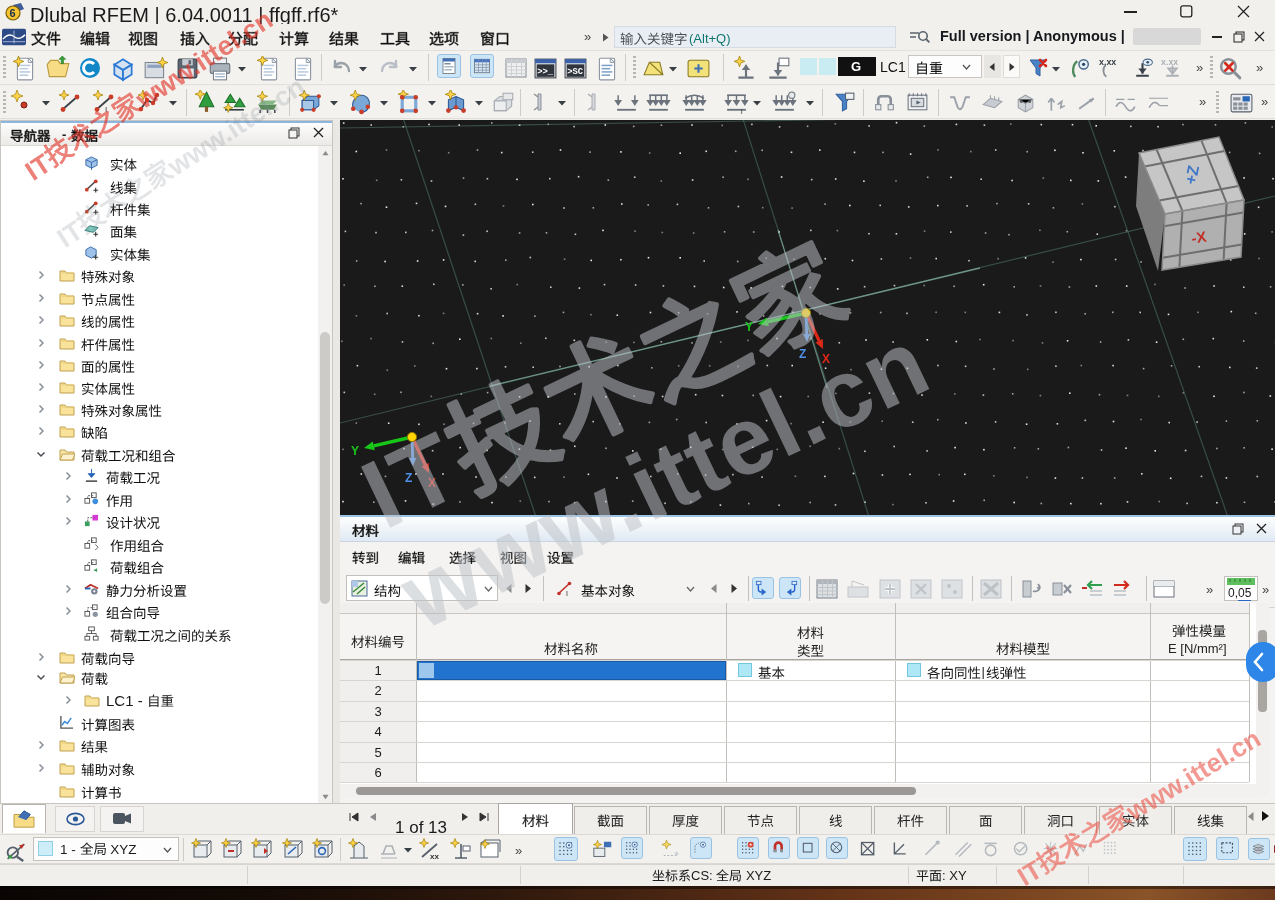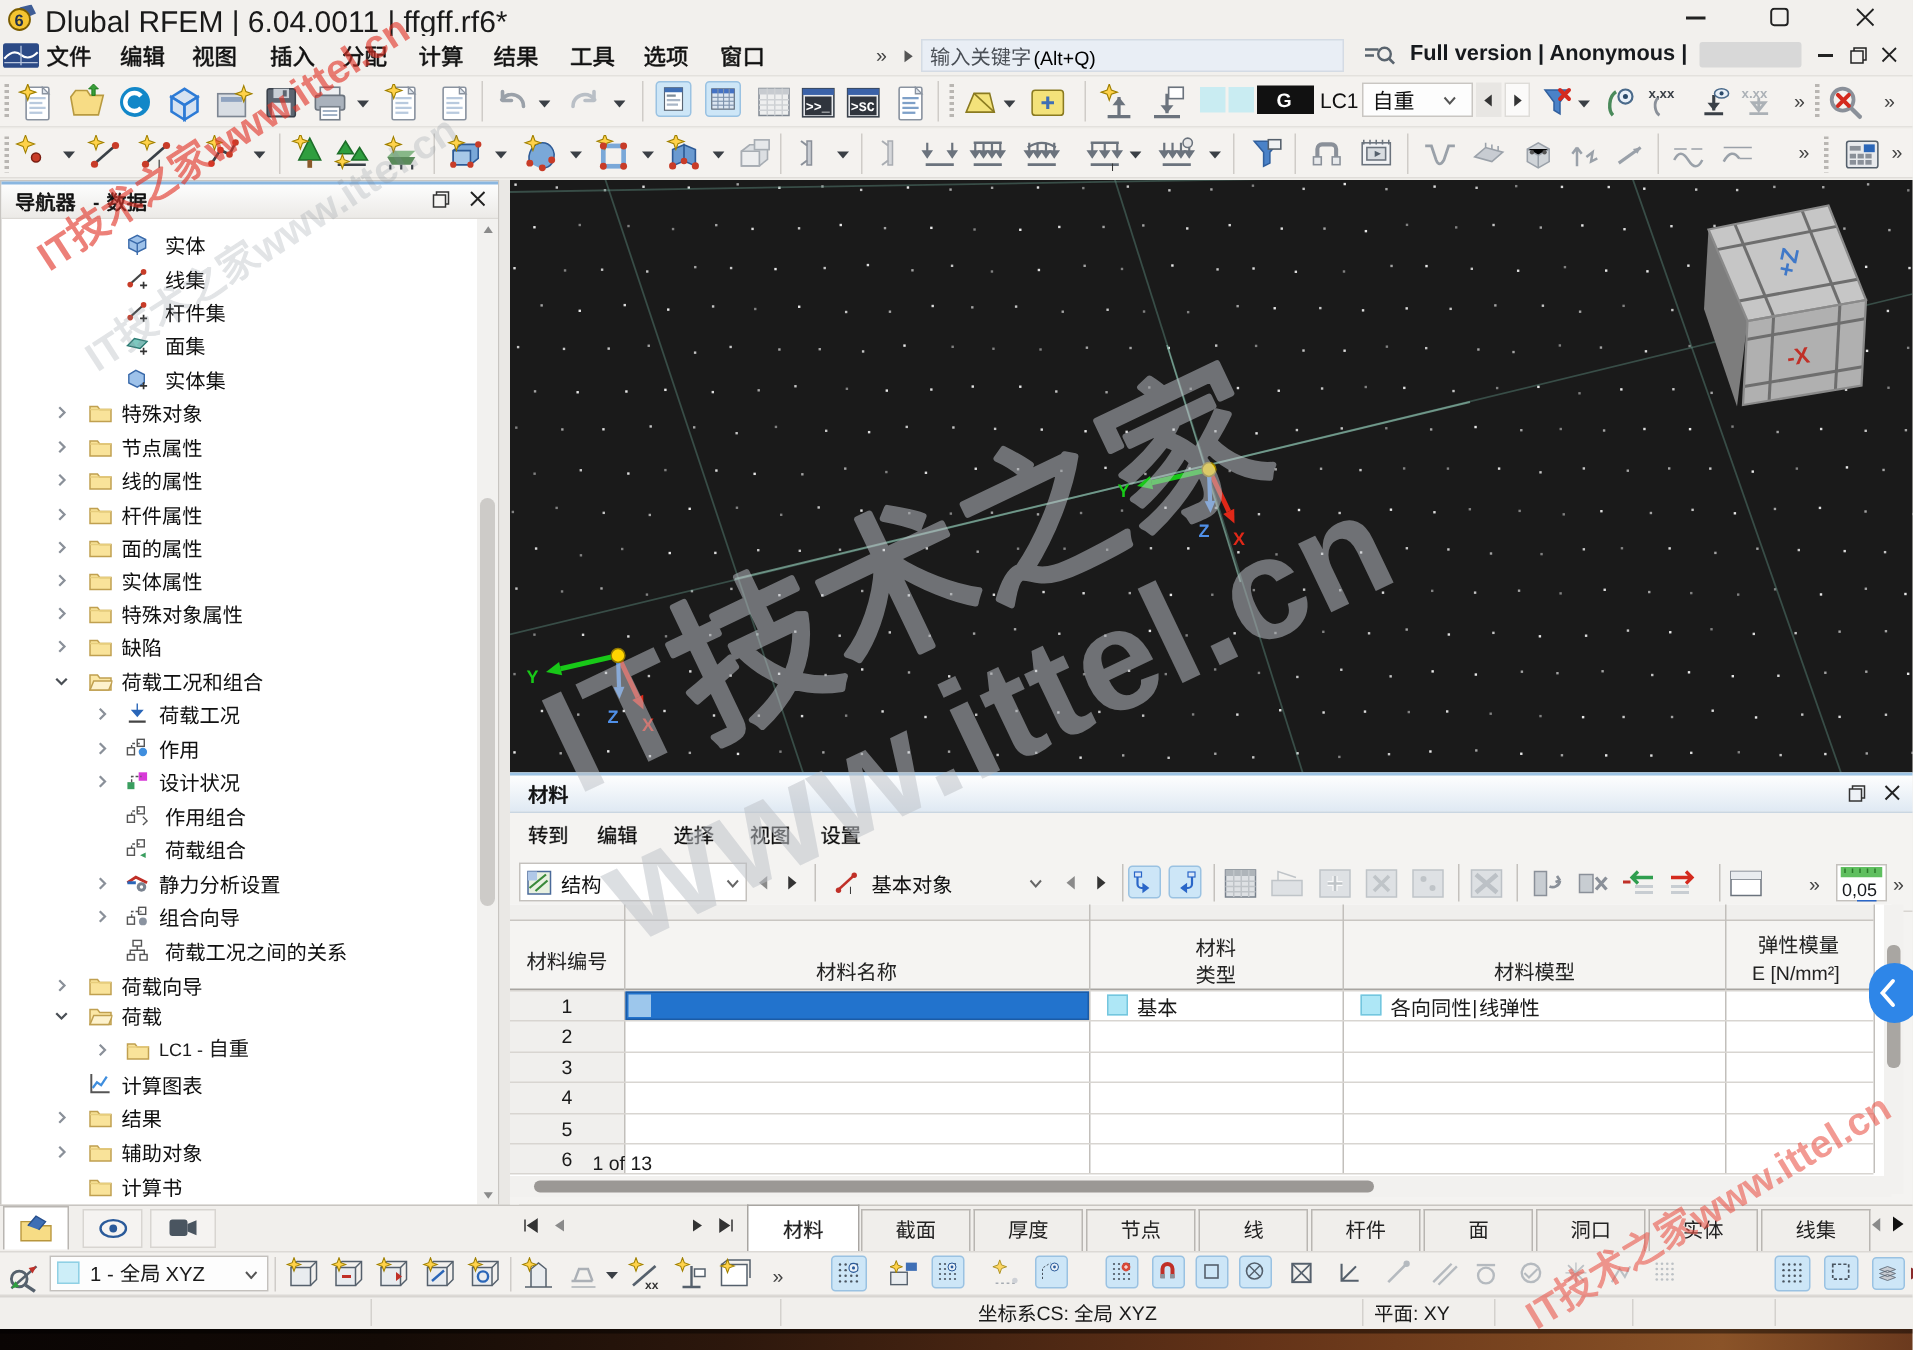--- a/index.html
+++ b/index.html
@@ -176,21 +176,21 @@
     <polygon points="1,0.5 6.5,4.5 1,8.5" fill="#555"></polygon>
   </svg>
 <div class="abs" style="left:614px;top:26px;width:282px;height:22px;background:#e9eef5;border:1px solid #d4dbe4"></div>
 <div class="abs" style="left:620px;top:29.5px"><svg class="ck" style="width:67.5px;height:13.5px;fill:#4a4f56;" viewBox="0 0 1250 250" preserveAspectRatio="xMinYMin meet">
       <use href="#c8F93" x="0"></use>
       <use href="#c5165" x="250"></use>
       <use href="#c5173" x="500"></use>
       <use href="#c952E" x="750"></use>
       <use href="#c5B57" x="1000"></use>
     </svg></div>
-<div class="txt" style="left:689px;top:31px;font-size:13px;color:#000000">(Alt+Q)</div>
+<div class="txt" style="left:689px;top:31px;font-size:13px;color:#0f766e">(Alt+Q)</div>
 <svg class="abs" style="left:909px;top:29px" width="22" height="16" viewBox="0 0 22 16">
     <path d="M1 4h9M1 8h6" stroke="#5a646e" stroke-width="1.6"></path>
     <circle cx="14" cy="7" r="4.2" fill="none" stroke="#5a646e" stroke-width="1.6"></circle>
     <path d="M17 10l3.4 3.4" stroke="#5a646e" stroke-width="1.8"></path>
   </svg>
 <div class="txt" style="left:940px;top:28px;font-size:14.5px;font-weight:bold;color:#16191d">Full version | Anonymous |</div>
 <div class="abs" style="left:1133px;top:28px;width:68px;height:17px;background:#d8d8d8;border-radius:2px"></div>
 <div class="abs" style="left:1212px;top:36px;width:10px;height:1.5px;background:#222"></div>
 <svg class="abs" style="left:1233px;top:31px" width="12" height="12" viewBox="0 0 12 12">
     <rect x="3" y="1" width="8" height="8" fill="none" stroke="#222"></rect>
@@ -945,21 +945,21 @@
       <use href="#c8377" x="0"></use>
       <use href="#c8F7D" x="250"></use>
     </svg></div>
 <svg class="abs" style="left:63.0px;top:695.0px" width="10" height="10" viewBox="0 0 10 10">
     <path d="M3.5 1.5L7 5l-3.5 3.5" stroke="#8a9099" stroke-width="1.5" fill="none"></path>
   </svg>
 <svg class="abs" style="left:84.0px;top:693.0px" width="16" height="14" viewBox="0 0 16 14">
     <path d="M1 3h5l1.5 2H15v8H1z" fill="#f9e39a" stroke="#c0a050"></path>
     <path d="M1 5h14" stroke="#e7cd7c"></path>
   </svg>
-<div class="txt" style="left:106px;top:692.0px;font-size:12px">LC1 - <svg class="ck" style="width:27.0px;height:13.5px;fill:#1a1a1a;" viewBox="0 0 500 250" preserveAspectRatio="xMinYMin meet">
+<div class="txt" style="left:106px;top:692.0px;font-size:15px">LC1 - <svg class="ck" style="width:27.0px;height:13.5px;fill:#1a1a1a;" viewBox="0 0 500 250" preserveAspectRatio="xMinYMin meet">
       <use href="#c81EA" x="0"></use>
       <use href="#c91CD" x="250"></use>
     </svg></div>
 <svg class="abs" style="left:59.0px;top:715.0px" width="15" height="15" viewBox="0 0 16 16">
     <path d="M2 1v13h13" stroke="#555" stroke-width="1.4" fill="none"></path>
     <path d="M3 11l3-4 3 2 4-6" stroke="#3f8ede" stroke-width="1.6" fill="none"></path>
   </svg>
 <div class="abs" style="left:81.0px;top:715.0px;"><svg class="ck" style="width:54.0px;height:13.5px;fill:#111;" viewBox="0 0 1000 250" preserveAspectRatio="xMinYMin meet">
       <use href="#c8BA1" x="0"></use>
       <use href="#c7B97" x="250"></use>
@@ -1795,21 +1795,21 @@
 <svg class="abs" style="left:1252px;top:652px;z-index:46" width="12" height="20" viewBox="0 0 12 20">
     <path d="M10 2L3 10l7 8" stroke="#fff" stroke-width="2.6" fill="none" stroke-linecap="round"></path>
   </svg>
 <div class="abs" style="left:346px;top:803px;width:929px;height:31px;background:#f1efec;border-top:1px solid #c8c5c1"></div>
 <svg class="abs" style="left:348px;top:812px" width="11" height="10" viewBox="0 0 11 10">
     <path d="M2 1v8M10 1L4 5l6 4z" fill="#333" stroke="#333" stroke-width="1"></path>
   </svg>
 <svg class="abs" style="left:368px;top:812px" width="9" height="10" viewBox="0 0 9 10">
     <path d="M8 1L2 5l6 4z" fill="#8a8a8a"></path>
   </svg>
-<div class="txt" style="left:395px;top:768px;font-size:13px">1 of 13</div>
+<div class="txt" style="left:395px;top:818px;font-size:17px">1 of 13</div>
 <svg class="abs" style="left:461px;top:812px" width="9" height="10" viewBox="0 0 9 10">
     <path d="M1 1l6 4-6 4z" fill="#333"></path>
   </svg>
 <svg class="abs" style="left:479px;top:812px" width="11" height="10" viewBox="0 0 11 10">
     <path d="M9 1v8M1 1l6 4-6 4z" fill="#333" stroke="#333" stroke-width="1"></path>
   </svg>
 <div class="abs" style="left:498px;top:803px;width:75px;height:31px;background:#fff;border:1px solid #a8a5a1;border-bottom:none"></div>
 <div class="abs" style="left:522.0px;top:811.0px;"><svg class="ck" style="width:27.0px;height:13.5px;fill:#222;stroke:#222;stroke-width:3;stroke-linejoin:round;" viewBox="0 0 500 250" preserveAspectRatio="xMinYMin meet">
       <use href="#c6750" x="0"></use>
       <use href="#c6599" x="250"></use>

